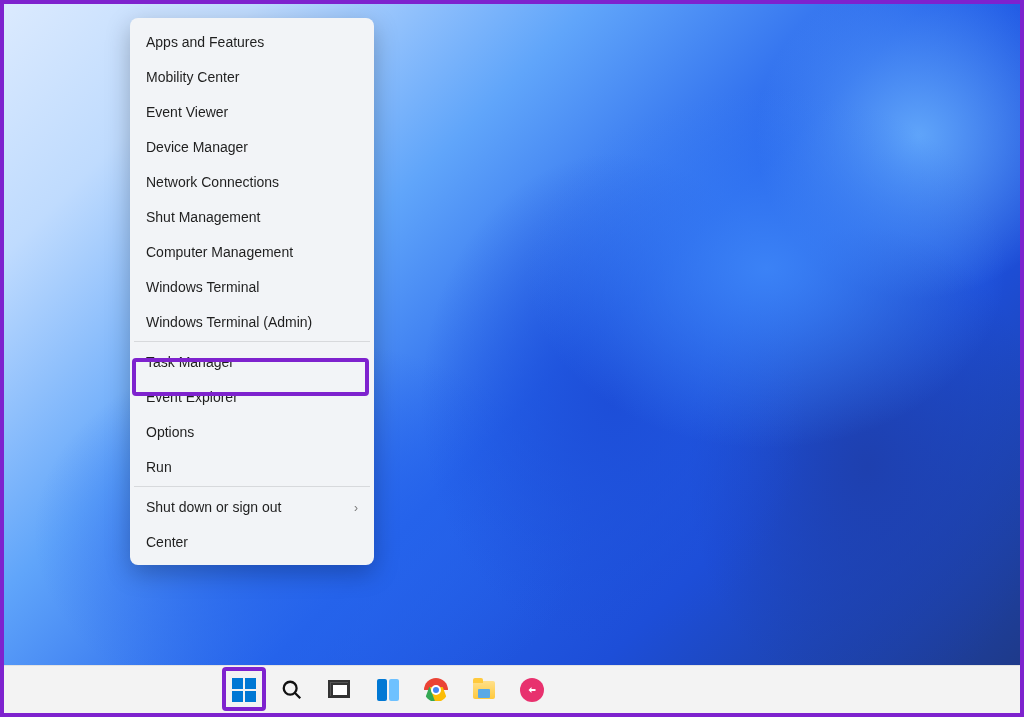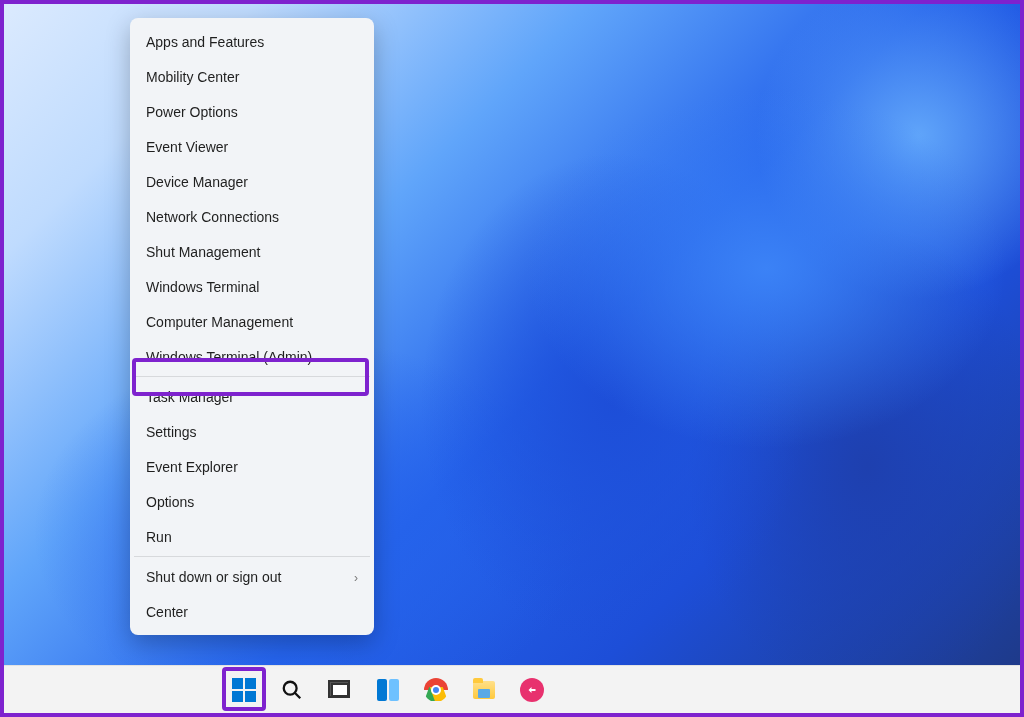--- a/index.html
+++ b/index.html
@@ -109,49 +109,43 @@
 <div class="desktop"></div>
 
 <div class="power-menu" id="power-menu">
     <div class="menu-item">
       <span>Apps and Features</span>
     </div>
     <div class="menu-item">
       <span>Mobility Center</span>
     </div>
     <div class="menu-item">
-      <span>Power Options</span>
-    </div>
-    <div class="menu-item">
       <span>Event Viewer</span>
     </div>
     <div class="menu-item">
       <span>Device Manager</span>
     </div>
     <div class="menu-item">
       <span>Network Connections</span>
     </div>
     <div class="menu-item">
       <span>Shut Management</span>
     </div>
     <div class="menu-item">
+      <span>Computer Management</span>
+    </div>
+    <div class="menu-item">
       <span>Windows Terminal</span>
     </div>
     <div class="menu-item">
-      <span>Computer Management</span>
-    </div>
-    <div class="menu-item">
       <span>Windows Terminal (Admin)</span>
     </div>
     <div class="menu-sep"></div>
     <div class="menu-item">
       <span>Task Manager</span>
-    </div>
-    <div class="menu-item">
-      <span>Settings</span>
     </div>
     <div class="menu-item">
       <span>Event Explorer</span>
     </div>
     <div class="menu-item">
       <span>Options</span>
     </div>
     <div class="menu-item">
       <span>Run</span>
     </div>

